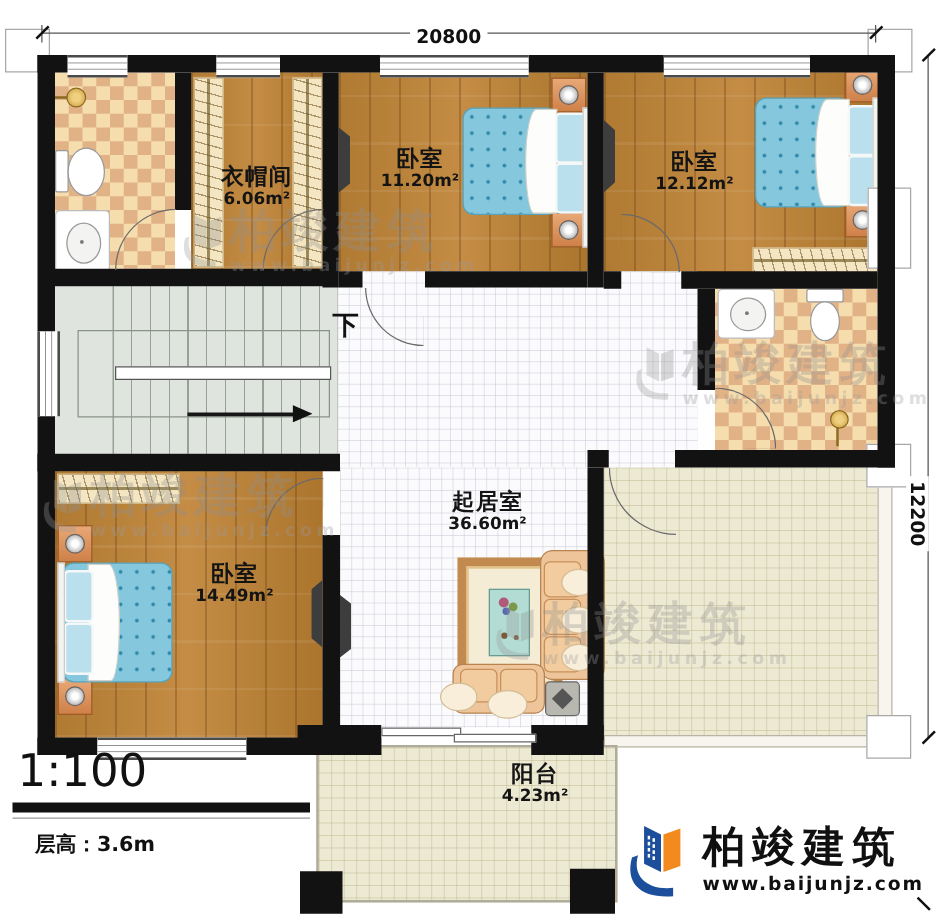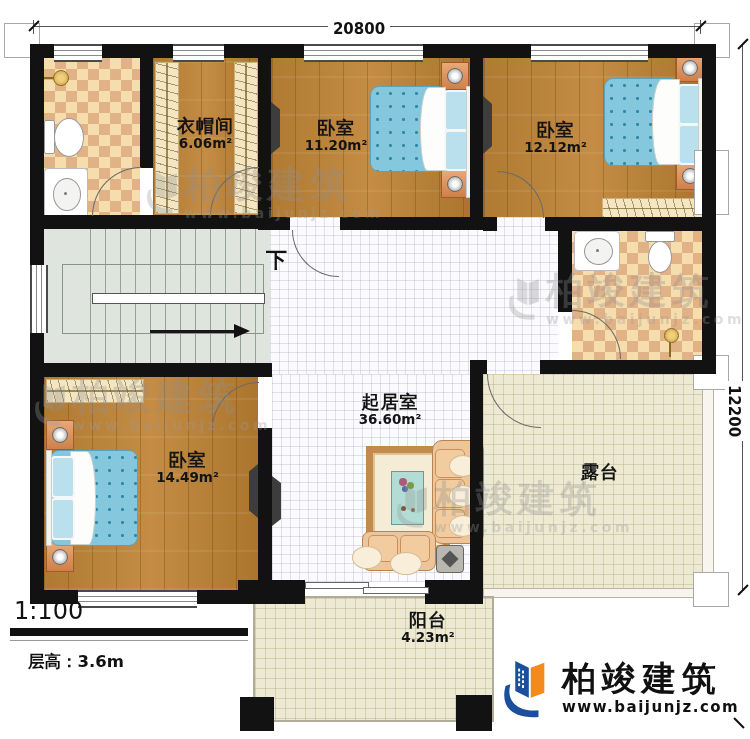--- a/index.html
+++ b/index.html
@@ -58,21 +58,21 @@
   .tick{position:absolute;width:14px;height:2px;background:#111;transform:rotate(-45deg);}
   .down-label{position:absolute;font-size:21px;font-weight:900;color:#111;}
   
   .wm{position:absolute;display:flex;align-items:flex-start;opacity:.32;pointer-events:none;}
   .wm .wm-txt .n{font-size:37px;font-weight:900;color:#8f8f8f;letter-spacing:5px;line-height:1;}
   .wm .wm-txt .u{font-size:14px;font-weight:bold;color:#9a9a9a;letter-spacing:3.5px;margin-top:2px;}
   
   #titleblock{position:absolute;left:10px;top:598px;width:250px;}
   #titleblock .t-row{display:flex;align-items:flex-end;}
   #titleblock .t-main{font-size:44px;font-weight:900;letter-spacing:2px;line-height:1;}
-  #titleblock .t-scale{font-size:24px;font-weight:400;margin-left:4px;line-height:1.1;}
+  #titleblock .t-scale{font-size:36px;font-weight:400;margin-left:4px;line-height:1.1;}
   #titleblock .t-bar{height:8px;background:#111;margin-top:4px;width:238px;}
   #titleblock .t-line{height:1px;background:#999;margin-top:4px;width:238px;}
   #titleblock .t-info{font-size:16.5px;font-weight:600;margin-top:8px;margin-left:18px;line-height:1.55;}
   
   #logo{position:absolute;left:492px;top:652px;display:flex;align-items:center;}
   #logo .l-txt .n{font-size:34px;font-weight:900;letter-spacing:6px;color:#101010;line-height:1;}
   #logo .l-txt .u{font-size:15px;font-weight:800;letter-spacing:1.5px;color:#101010;margin-top:3px;}
   .cushion{position:absolute;background:#f2cc9e;border:1px solid #c89058;border-radius:5px;}
   .wpillow{position:absolute;background:#f8eeda;border:1px solid #d4bc96;border-radius:50%;}
 </style>
@@ -275,42 +275,39 @@
         <path d="M14 34 C8 56 22 68 48 66 L48 59 C27 61 14 50 19 32 Z" fill="#9a9a9a"></path>
         <path d="M24 8 L38 15 L38 46 L24 39 Z" fill="#9a9a9a"></path>
         <path d="M40 15 L54 10 L54 41 L40 46 Z" fill="#8f8f8f"></path>
       </svg>
     <div class="wm-txt">
         <div class="n">柏竣建筑</div>
         <div class="u">www.baijunjz.com</div>
       </div>
   </div>
 
-  <div class="room-label" style="left:153px;top:116px;width:105px;">
+  <div class="room-label" style="left:153px;top:132px;width:105px;">
     <div class="rn">衣帽间</div>
     <div class="ra">6.06m²</div>
   </div>
   <div class="room-label" style="left:271px;top:118px;width:130px;">
     <div class="rn">卧室</div>
     <div class="ra">11.20m²</div>
   </div>
   <div class="room-label" style="left:483px;top:120px;width:145px;">
     <div class="rn">卧室</div>
     <div class="ra">12.12m²</div>
   </div>
   <div class="room-label" style="left:320px;top:392px;width:140px;">
     <div class="rn">起居室</div>
     <div class="ra">36.60m²</div>
   </div>
   <div class="room-label" style="left:120px;top:450px;width:135px;">
     <div class="rn">卧室</div>
     <div class="ra">14.49m²</div>
-  </div>
-  <div class="room-label" style="left:540px;top:462px;width:120px;">
-    <div class="rn">露台</div>
   </div>
   <div class="room-label" style="left:368px;top:610px;width:120px;">
     <div class="rn">阳台</div>
     <div class="ra">4.23m²</div>
   </div>
   <div class="down-label" style="left:266px;top:246px;">下</div>
 
   <div class="dimline" style="left:33px;top:26px;width:667px;height:1px;"></div>
   <div class="dimline" style="left:33px;top:20px;width:1px;height:14px;"></div>
   <div class="dimline" style="left:700px;top:20px;width:1px;height:14px;"></div>

